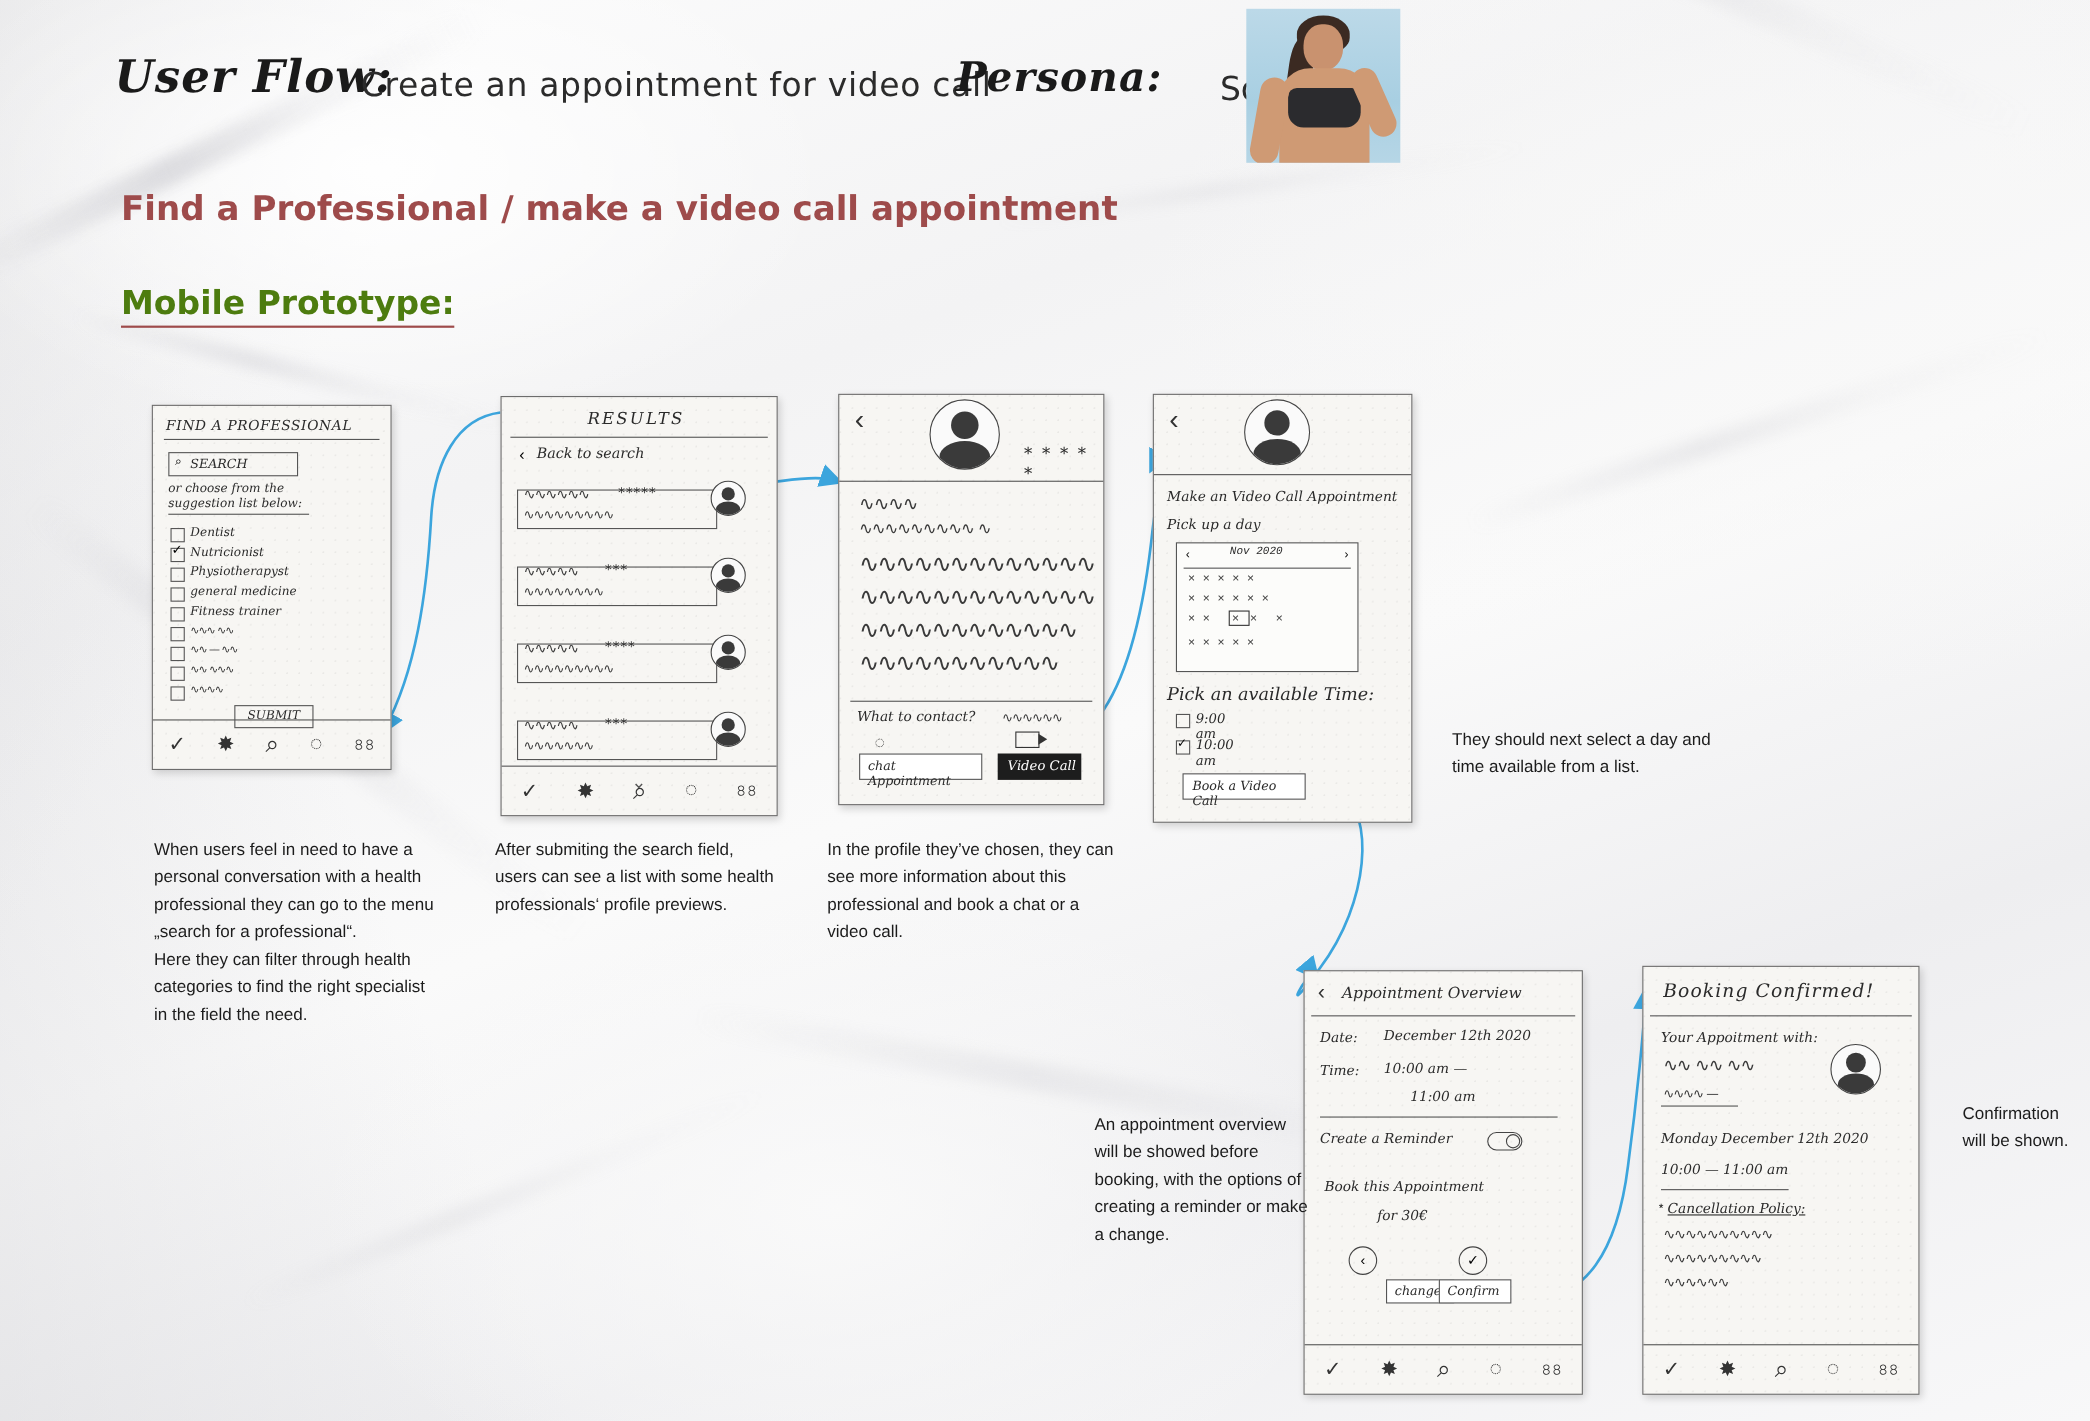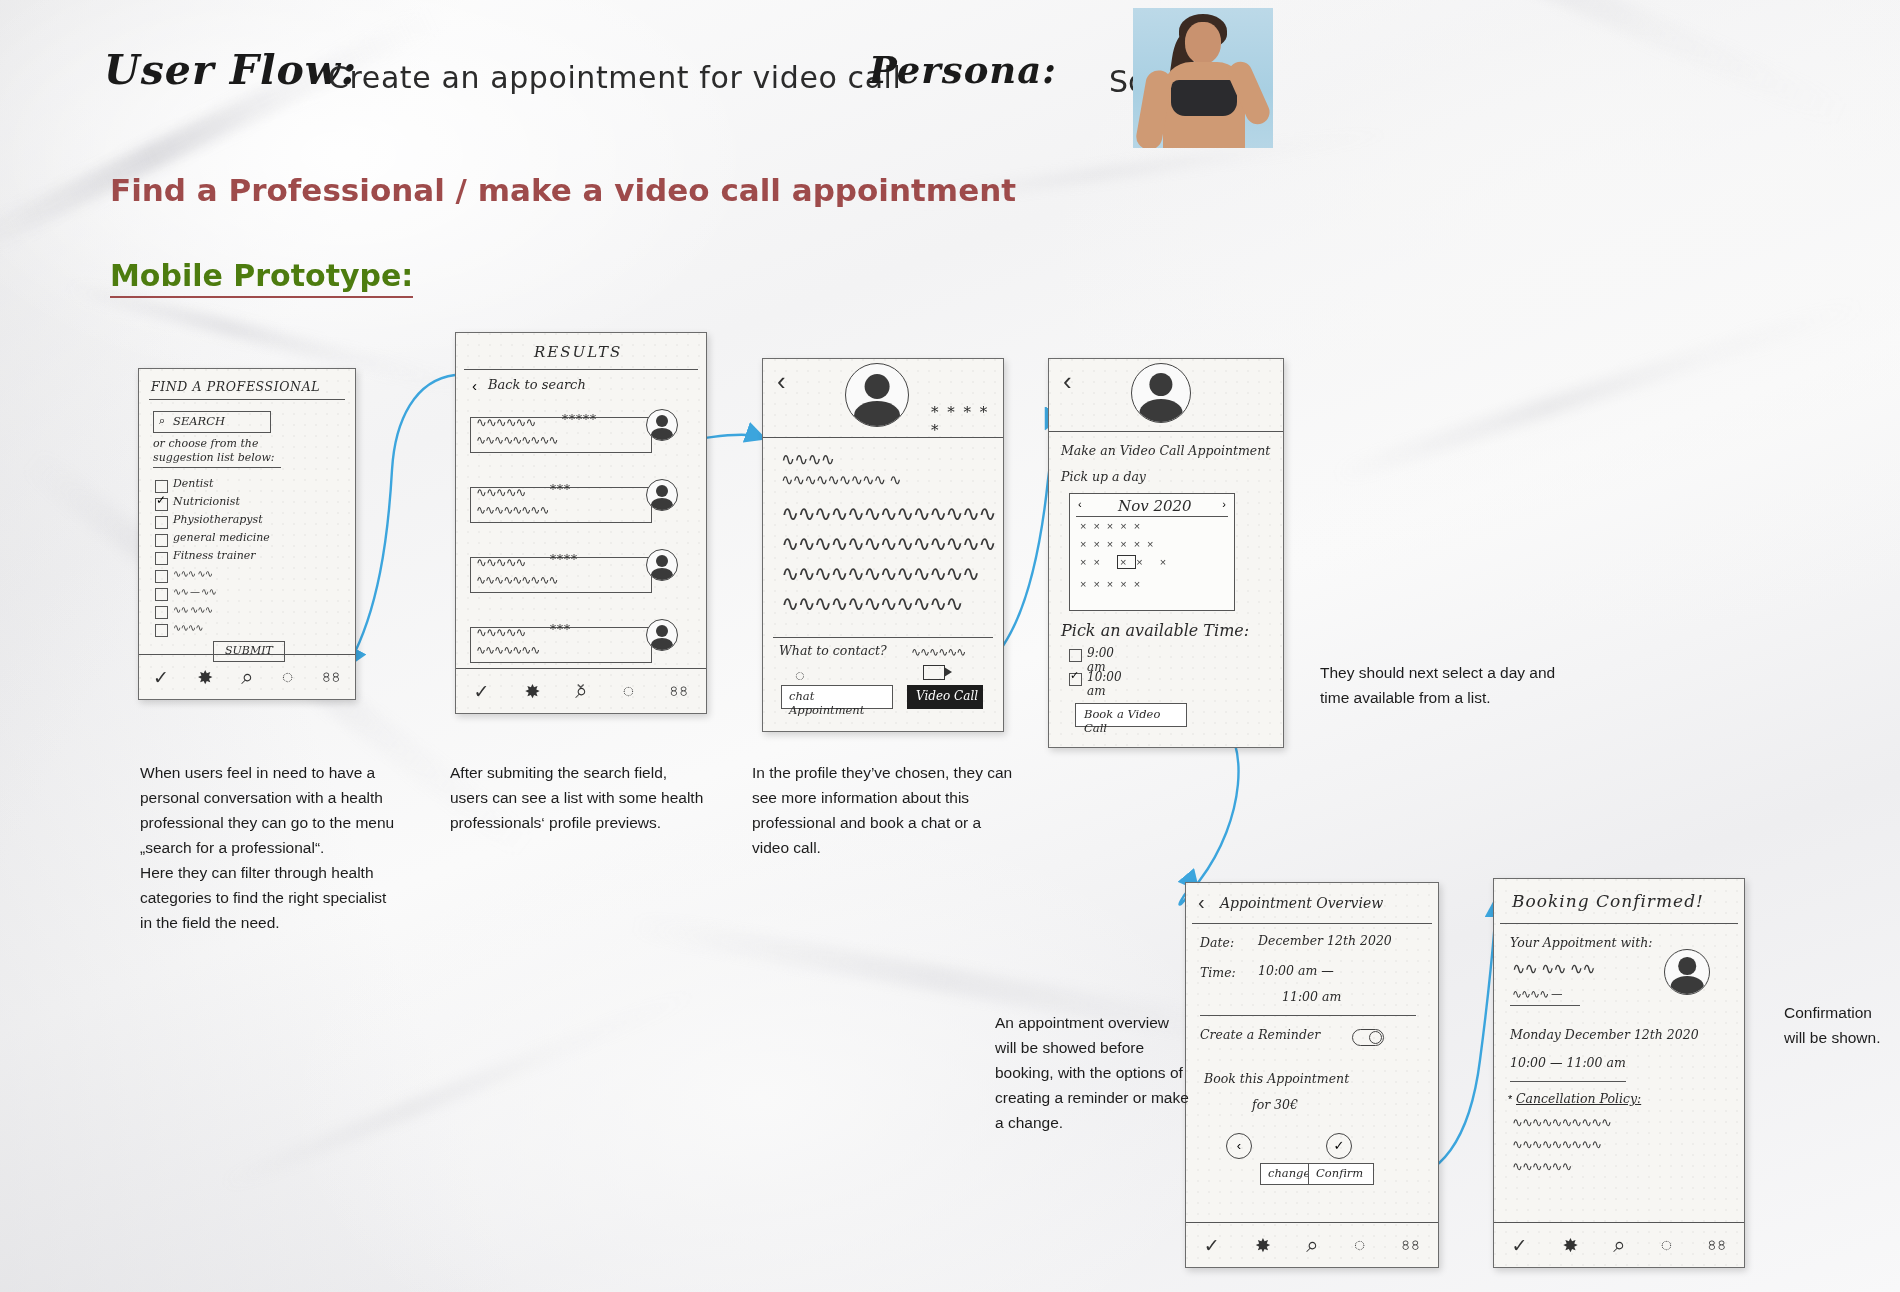--- a/index.html
+++ b/index.html
@@ -327,21 +327,21 @@
 
   <div class="navbar">
     <span>✓</span>
     <span>✸</span>
     <span style="font-size:22px;">⌕</span>
     <span>◌</span>
     <span style="font-size:15px;">৪৪</span>
   </div>
 </div>
 
-<div class="screen" style="left:455px; top:332px; width:250px; height:380px;">
+<div class="screen" style="left:455px; top:360px; width:250px; height:380px;">
   <div class="paper"></div>
   <div class="hand" style="position:absolute; left:78px; top:10px; font-size:15px; letter-spacing:2px;">RESULTS</div>
   <div class="hline" style="left:8px; top:36px; width:234px;"></div>
   <div style="position:absolute; left:16px; top:44px; font-size:15px;">‹</div>
   <div class="hand" style="position:absolute; left:32px; top:44px; font-size:13px;">Back to search</div>
 
   <div style="position:absolute; left:14px; top:70px; width:200px;">
     <div class="box" style="left:0; top:14px; width:180px; height:34px;"></div>
     <span class="scribble" style="left:6px; top:12px; font-size:13px;">∿∿∿∿∿∿</span>
     <span class="hand" style="position:absolute; left:92px; top:10px; font-size:12px; letter-spacing:1px;">*****</span>
@@ -434,21 +434,21 @@
       <div class="a-head"></div>
       <div class="a-body"></div>
     </div>
   <div class="hline" style="left:0; top:72px; width:234px;"></div>
 
   <div class="hand" style="position:absolute; left:12px; top:84px; font-size:12.5px;">Make an Video Call Appointment</div>
   <div class="hand" style="position:absolute; left:12px; top:110px; font-size:12.5px;">Pick up a day</div>
 
   <div class="box" style="left:20px; top:134px; width:164px; height:116px; background:#fcfcfa;">
     <div style="position:absolute; left:8px; top:4px; font-size:11px;">‹</div>
-    <div class="hand" style="position:absolute; left:48px; top:3px; font-size:15px;">Nov 2020</div>
+    <div class="hand" style="position:absolute; left:48px; top:3px; font-size:10px;font-family:Liberation Mono, monospace;">Nov 2020</div>
     <div style="position:absolute; right:8px; top:4px; font-size:11px;">›</div>
     <div class="hline" style="left:6px; top:22px; width:152px;"></div>
     <div style="position:absolute; left:10px; top:26px; font-size:11px; letter-spacing:7px; color:#444;">×××××</div>
     <div style="position:absolute; left:10px; top:44px; font-size:11px; letter-spacing:7px; color:#444;">××××××</div>
     <div style="position:absolute; left:10px; top:62px; font-size:11px; letter-spacing:7px; color:#444;">×× <span style="border:1.2px solid #333; padding:0 2px;">×</span>× ×</div>
     <div style="position:absolute; left:10px; top:84px; font-size:11px; letter-spacing:7px; color:#444;">×××××</div>
   </div>
 
   <div class="hand" style="position:absolute; left:12px; top:262px; font-size:16px;">Pick an available Time:</div>
 

